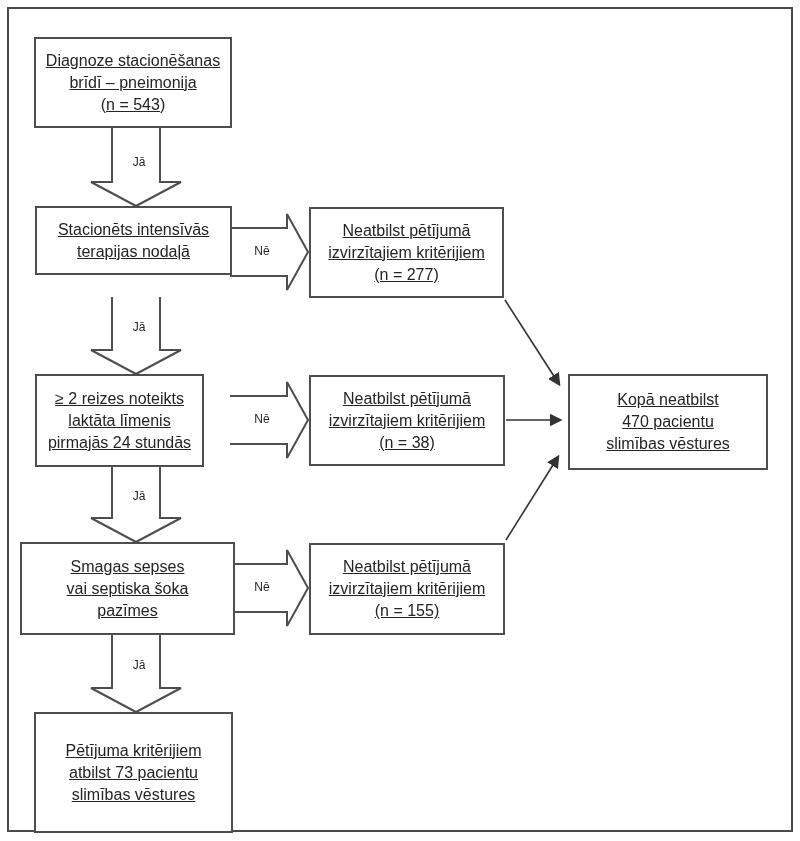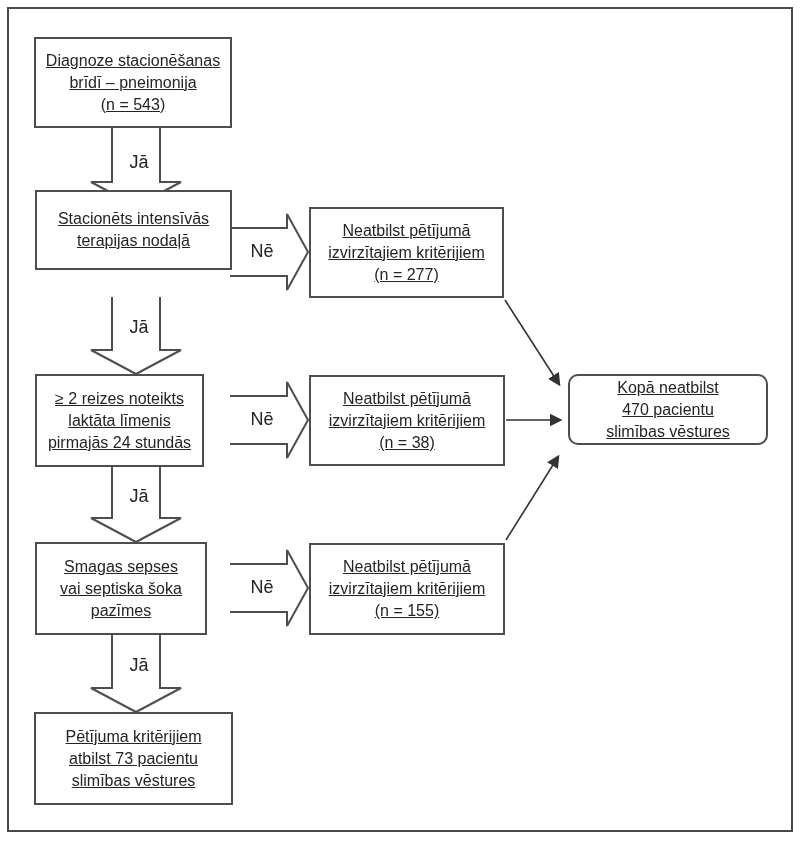--- a/index.html
+++ b/index.html
@@ -13,32 +13,32 @@
     border:2px solid #4a4a4a;box-sizing:border-box;background:transparent;
   }
   .arrow-layer{position:absolute;left:0;top:0;width:800px;height:841px;}
   .box{
     position:absolute;box-sizing:border-box;border:2px solid #4e4e4e;background:#ffffff;
     display:flex;align-items:center;justify-content:center;text-align:center;
     font-size:16px;line-height:22px;white-space:pre-line;z-index:2;text-decoration:underline;
   }
   .flow-label{
     position:absolute;transform:translate(-50%,-50%);
-    font-size:18px;line-height:16px;z-index:3;color:#242424;
+    font-size:12px;line-height:16px;z-index:3;color:#242424;
   }
   
   .b-diagnosis{left:34px;top:37px;width:198px;height:91px;}
-  .b-icu{left:35px;top:190px;width:197px;height:80px;}
+  .b-icu{left:35px;top:206px;width:197px;height:69px;}
   .b-lactate{left:35px;top:374px;width:169px;height:93px;}
-  .b-sepsis{left:35px;top:542px;width:172px;height:93px;}
-  .b-included{left:34px;top:712px;width:199px;height:93px;}
+  .b-sepsis{left:20px;top:542px;width:215px;height:93px;}
+  .b-included{left:34px;top:712px;width:199px;height:121px;}
   .b-excl1{left:309px;top:207px;width:195px;height:91px;}
   .b-excl2{left:309px;top:375px;width:196px;height:91px;}
   .b-excl3{left:309px;top:543px;width:196px;height:92px;}
-  .b-total{left:568px;top:374px;width:200px;height:71px;border-radius:10px;}
+  .b-total{left:568px;top:374px;width:200px;height:96px;}
 </style>
 </head>
 <body>
 
 <div class="frame"></div>
 
 <svg class="arrow-layer" width="800" height="841" viewBox="0 0 800 841" xmlns="http://www.w3.org/2000/svg">
   <defs>
     <marker id="ah" viewBox="0 0 10 10" refX="8" refY="5" markerWidth="8" markerHeight="8" orient="auto-start-reverse">
       <path d="M0,0 L10,5 L0,10 z" fill="#333333"></path>

